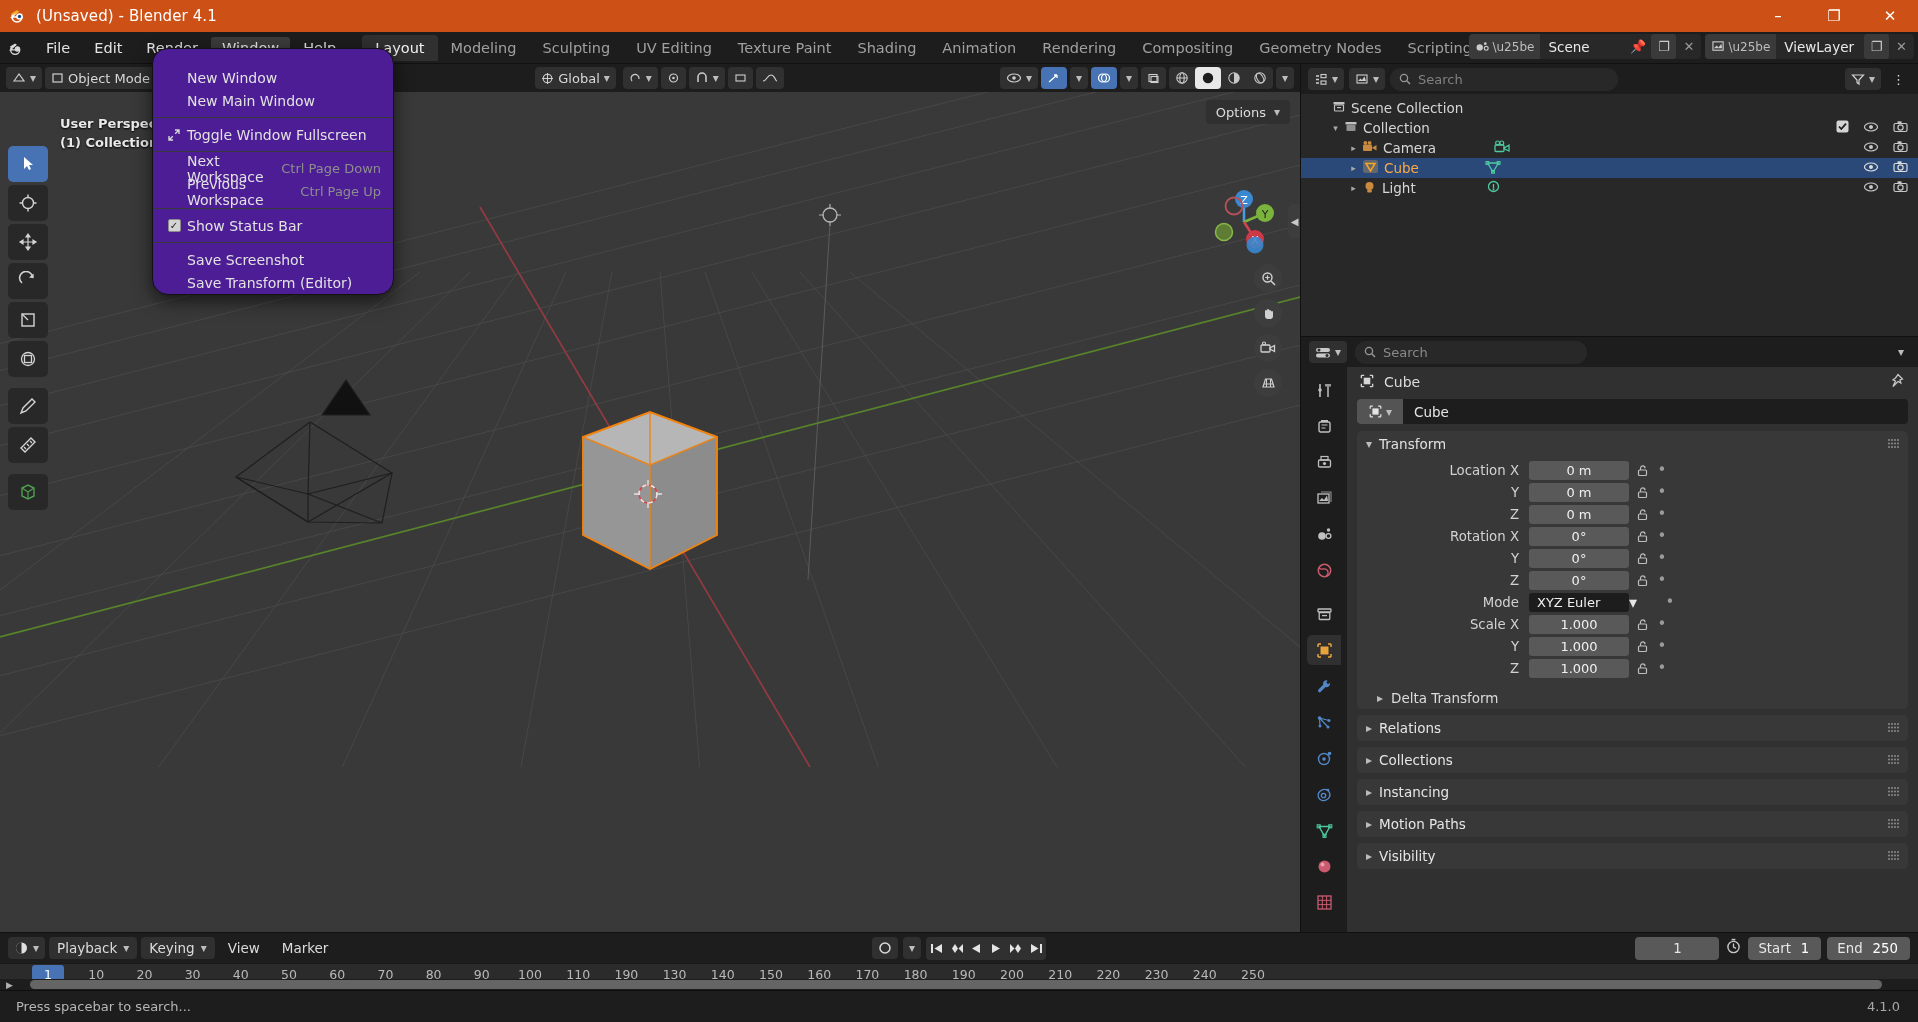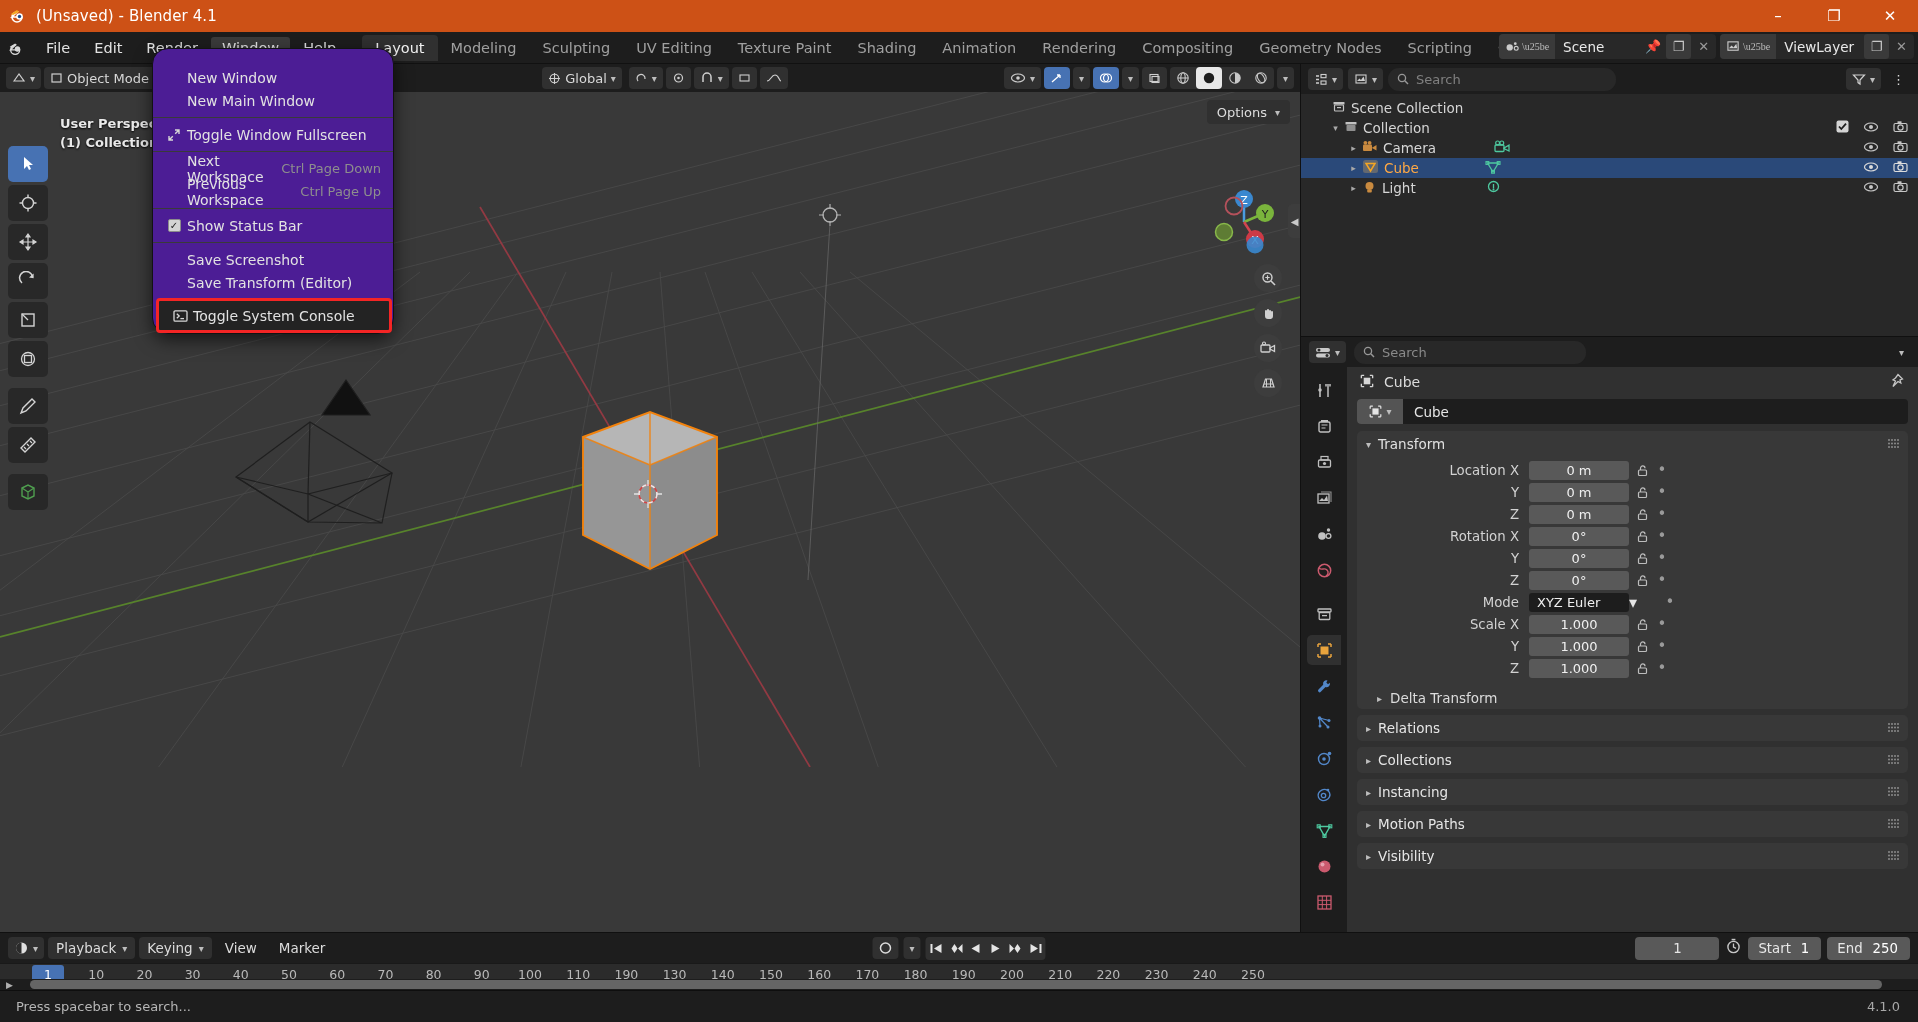--- a/index.html
+++ b/index.html
@@ -46,21 +46,21 @@
   .vp-header{ position:absolute; left:0; top:0; right:618px; height:28px; background:#1d1d1d;
     display:flex; align-items:center; gap:3px; padding:0 6px; }
   .hb{ height:22px; display:flex; align-items:center; gap:4px; padding:0 6px; border-radius:4px;
     background:#303030; font-size:13px; color:#d8d8d8; }
   .hb.plain{ background:transparent; }
   .hb.on{ background:#4772b3; color:#fff; }
   .seg{ display:flex; align-items:center; background:#303030; border-radius:4px; height:22px;}
   .seg > div{ width:26px; height:22px; display:flex; align-items:center; justify-content:center;
     color:#c8c8c8; font-size:12px; }
   .seg > div.act{ background:#e8e8e8; color:#1d1d1d; border-radius:4px; }
-  .chev{ font-size:10px; color:#bdbdbd;font-family:Liberation Serif, serif; }
+  .chev{ font-size:12px; color:#bdbdbd; }
 
   
   .viewport{ position:absolute; left:0; top:28px; right:618px; bottom:0;
     background:#393939; overflow:hidden; }
   .vp-text{ position:absolute; left:60px; top:22px; font-size:13px; color:#e9e9e9;
     text-shadow:0 1px 2px #000; line-height:19px; font-weight:bold; }
   .vp-options{ position:absolute; right:10px; top:8px; height:24px; background:#303030;
     border-radius:4px; display:flex; align-items:center; padding:0 10px; gap:8px;
     font-size:13px; color:#ddd; }
 
@@ -1316,27 +1316,15 @@
       </div>
       <div class="msep"></div>
       <div class="mrow">
         <span class="mic"></span>
         <span class="lbl">Save Screenshot</span>
       </div>
       <div class="mrow">
         <span class="mic"></span>
         <span class="lbl">Save Transform (Editor)</span>
       </div>
-      <div class="redbox" style="border-color: rgb(244, 37, 37);">
-        <div class="mrow">
-          <span class="mic">
-            <svg width="15" height="14" viewBox="0 0 15 14">
-              <rect x="1" y="1.8" width="13" height="10.4" rx="1.2" fill="none" stroke="#d6d6d6" stroke-width="1.3"></rect>
-              <path d="M3.8 4.8 L6.2 7 L3.8 9.2" fill="none" stroke="#d6d6d6" stroke-width="1.3"></path>
-              <path d="M7.4 9.6 H11" stroke="#d6d6d6" stroke-width="1.3"></path>
-            </svg>
-          </span>
-          <span class="lbl">Toggle System Console</span>
-        </div>
-      </div>
     </div>
 
 </div>
 
 </body></html>

